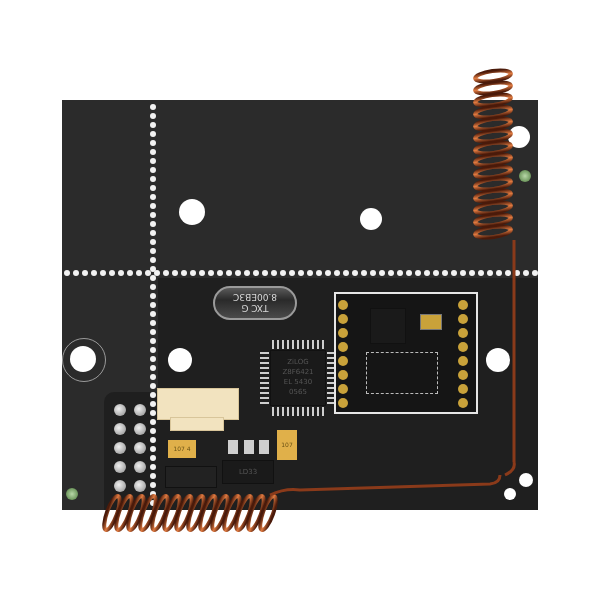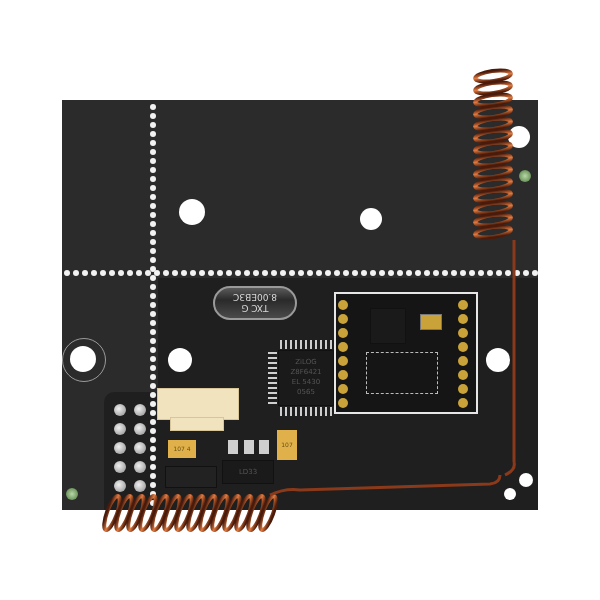--- a/index.html
+++ b/index.html
@@ -143,21 +143,21 @@
 <div class="abs hole" style="left:504px;top:488px;width:12px;height:12px;"></div>
 
 <div class="abs led" style="left:519px;top:170px;width:12px;height:12px;"></div>
 <div class="abs led" style="left:66px;top:488px;width:12px;height:12px;"></div>
 
 <div class="abs crystal" style="left:213px;top:286px;width:80px;height:30px;">
   <div style="transform:rotate(180deg);margin-top:3px;">8.00EB3C</div>
   <div style="transform:rotate(180deg);">TXC G</div>
 </div>
 
-<div class="abs" style="left:268px;top:340px;width:76px;height:76px;">
+<div class="abs" style="left:260px;top:340px;width:76px;height:76px;">
   <div id="mcupins">
       <div class="abs pad" style="left: 12px; top: 0px; width: 2px; height: 9px;"></div>
       <div class="abs pad" style="left: 12px; top: 67px; width: 2px; height: 9px;"></div>
       <div class="abs pad" style="left: 0px; top: 12px; width: 9px; height: 2px;"></div>
       <div class="abs pad" style="left: 67px; top: 12px; width: 9px; height: 2px;"></div>
       <div class="abs pad" style="left: 17px; top: 0px; width: 2px; height: 9px;"></div>
       <div class="abs pad" style="left: 17px; top: 67px; width: 2px; height: 9px;"></div>
       <div class="abs pad" style="left: 0px; top: 17px; width: 9px; height: 2px;"></div>
       <div class="abs pad" style="left: 67px; top: 17px; width: 9px; height: 2px;"></div>
       <div class="abs pad" style="left: 22px; top: 0px; width: 2px; height: 9px;"></div>

